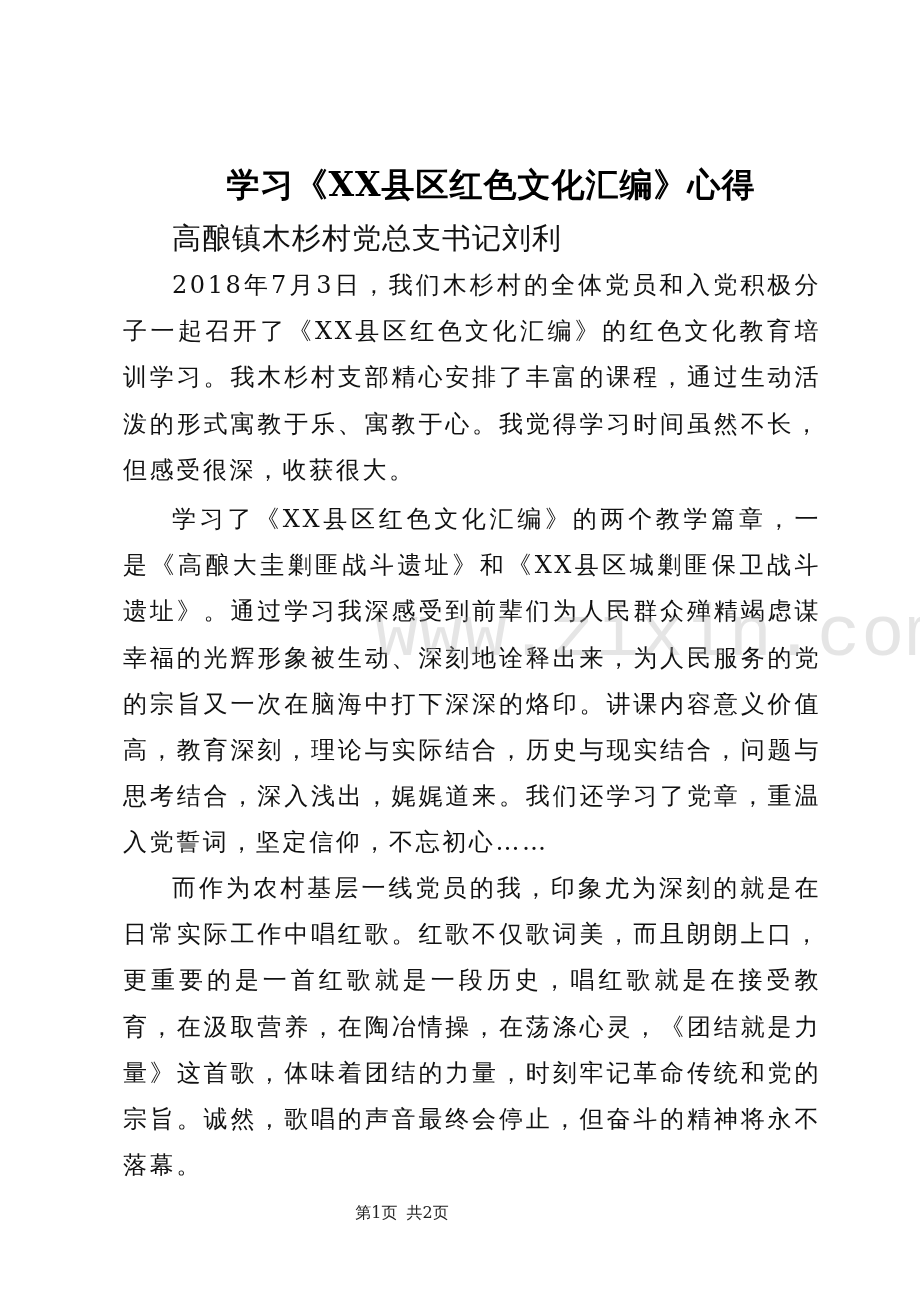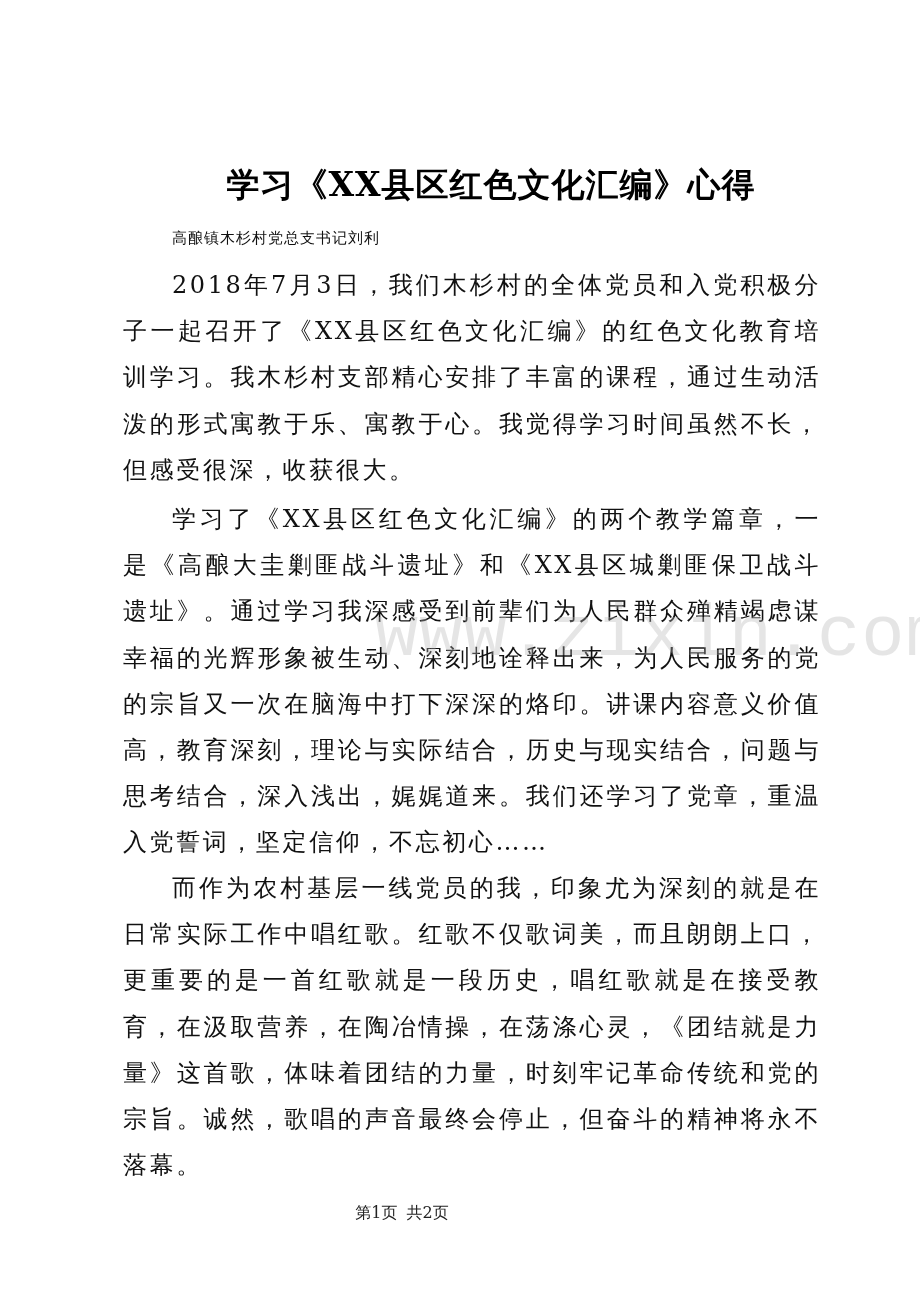--- a/index.html
+++ b/index.html
@@ -34,21 +34,21 @@
       letter-spacing: 1px;
       line-height: 46px;
       margin: 0;
       color: #000;
       padding-left: 31px;
     }
     .author {
       position: absolute;
       left: 172px;
       top: 218px;
-      font-size: 15px;
+      font-size: 29px;
       line-height: 40px;
       letter-spacing: 1px;
       margin: 0;
     }
     .body-text {
       position: absolute;
       left: 123px;
       width: 698px;
       font-size: 24px;
       line-height: 46.2px;

